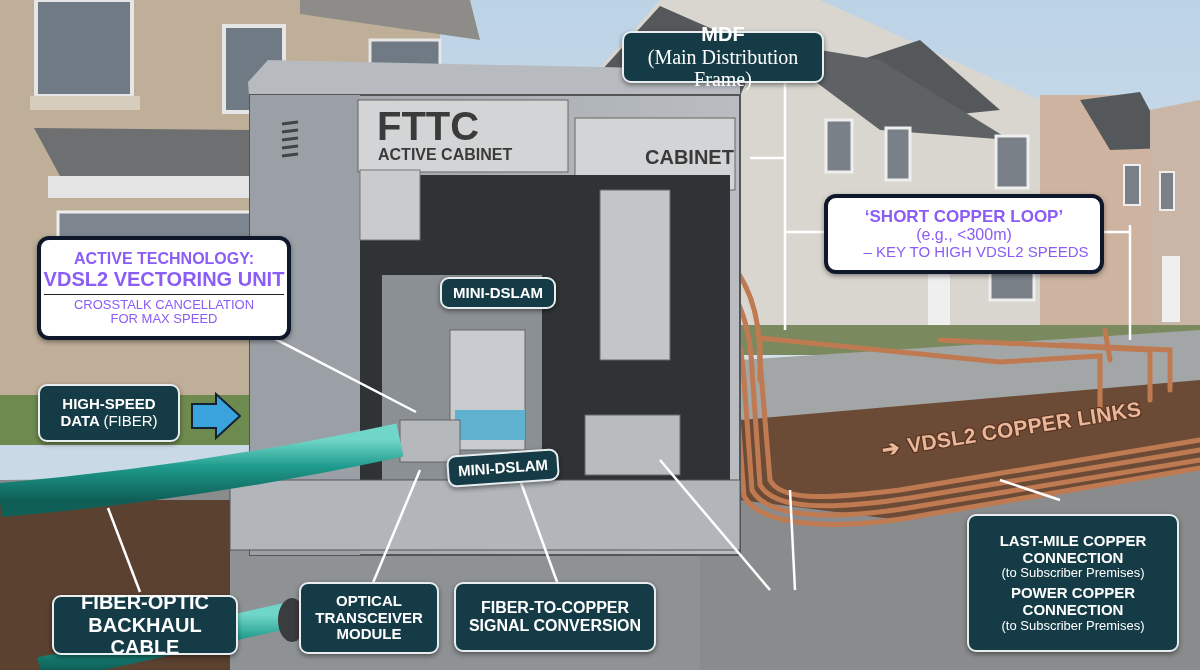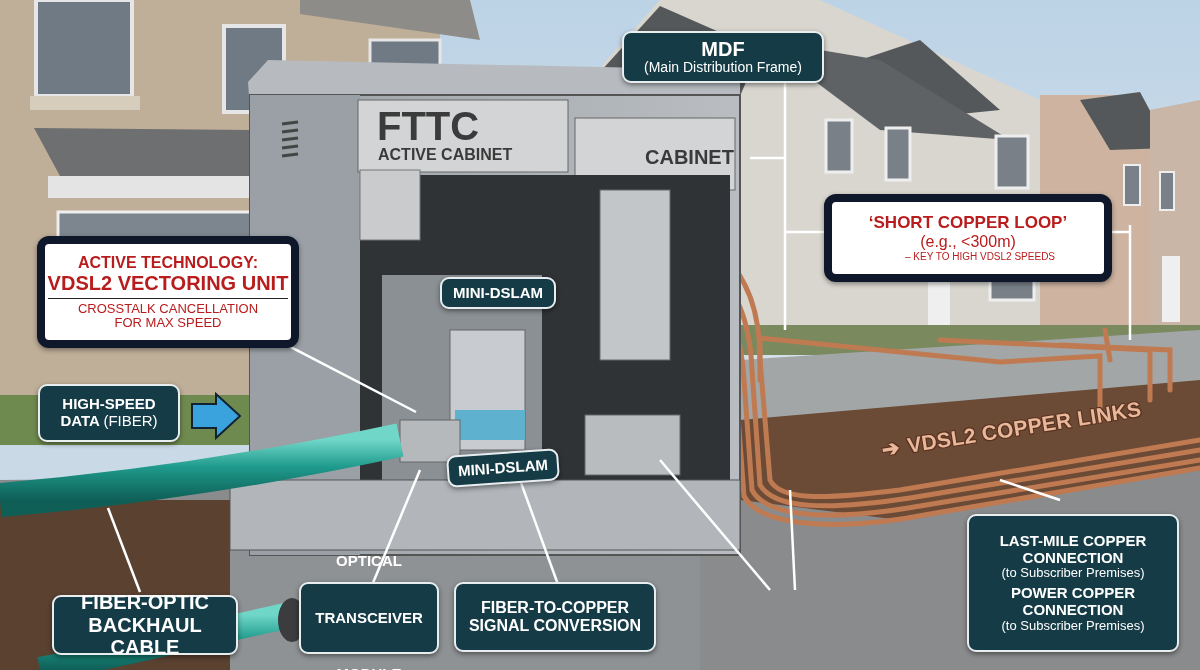--- a/index.html
+++ b/index.html
@@ -1,19 +1,19 @@
 <!DOCTYPE html>
 <html><head>
 <meta charset="utf-8">
 <style>
   html,body{margin:0;padding:0;}
   body{width:1200px;height:670px;overflow:hidden;position:relative;font-family:"Liberation Sans",sans-serif;background:#c9d9e6;}
   .scene{position:absolute;left:0;top:0;width:1200px;height:670px;}
   .lbl-dark{position:absolute;background:#153c46;border:2px solid #e8eef0;border-radius:9px;color:#fff;text-align:center;font-weight:bold;box-shadow:0 2px 5px rgba(0,0,0,.45);display:flex;flex-direction:column;justify-content:center;align-items:center;line-height:1.12;}
-  .lbl-light{position:absolute;background:#fff;border:8px solid #0f172a;border-radius:12px;color:#b91c1c;text-align:center;box-shadow:0 2px 5px rgba(0,0,0,.4);display:flex;flex-direction:column;justify-content:center;align-items:center;line-height:1.1;}
+  .lbl-light{position:absolute;background:#fff;border:4px solid #0f172a;border-radius:12px;color:#8b5cf6;text-align:center;box-shadow:0 2px 5px rgba(0,0,0,.4);display:flex;flex-direction:column;justify-content:center;align-items:center;line-height:1.1;}
   .reg{font-weight:normal;}
   .panel-text{position:absolute;color:#3a3a3a;font-weight:bold;}
   .vdsl-links{position:absolute;left:882px;top:438px;color:#e9b89a;font-weight:bold;font-size:21px;transform:rotate(-9deg);transform-origin:left center;text-shadow:1px 1px 0 #5a3220,-1px -1px 0 #5a3220,1px -1px 0 #5a3220,-1px 1px 0 #5a3220;letter-spacing:.3px;}
 </style>
 </head>
 <body>
 
 <div class="scene">
   <svg width="1200" height="670" viewBox="0 0 1200 670" style="position:absolute;left:0;top:0;">
     <defs>
@@ -132,53 +132,53 @@
 
     <polygon points="1150,600 1156,614 1172,620 1156,626 1150,640 1144,626 1128,620 1144,614" fill="#c9d1d6" opacity=".85"></polygon>
   </svg>
 
   <div class="panel-text" style="left:377px;top:104px;font-size:40px;color:#3b3b3b;">FTTC</div>
   <div class="panel-text" style="left:378px;top:146px;font-size:16px;">ACTIVE CABINET</div>
   <div class="panel-text" style="left:645px;top:146px;font-size:20px;">CABINET</div>
 
   <div class="lbl-dark" style="left:622px;top:31px;width:198px;height:48px;">
     <span style="font-size:20px;">MDF</span>
-    <span class="reg" style="font-size:14px;">(Main Distribution Frame)</span>
+    <span class="reg" style="font-size:20px;font-family:Liberation Serif, serif;">(Main Distribution Frame)</span>
   </div>
 
   <div class="lbl-light" style="left:37px;top:236px;width:246px;height:96px;">
     <span style="font-weight:bold;font-size:16px;">ACTIVE TECHNOLOGY:</span>
     <span style="font-weight:bold;font-size:20px;border-bottom:1.5px solid #222;padding-bottom:4px;margin-bottom:3px;">VDSL2 VECTORING UNIT</span>
     <span style="font-size:13px;">CROSSTALK CANCELLATION</span>
     <span style="font-size:13px;">FOR MAX SPEED</span>
   </div>
 
   <div class="lbl-light" style="left:824px;top:194px;width:272px;height:72px;">
     <span style="font-weight:bold;font-size:17px;">‘SHORT COPPER LOOP’</span>
     <span style="font-weight:normal;font-size:16px;">(e.g., &lt;300m)</span>
-    <span style="font-size:10px;margin-left:24px;">– KEY TO HIGH VDSL2 SPEEDS</span>
+    <span style="font-size:15px;margin-left:24px;">– KEY TO HIGH VDSL2 SPEEDS</span>
   </div>
 
   <div class="lbl-dark" style="left:38px;top:384px;width:138px;height:54px;font-size:15px;">
     <span>HIGH-SPEED</span>
     <span><span>DATA</span> <span class="reg">(FIBER)</span></span>
   </div>
 
   <div class="lbl-dark" style="left:440px;top:277px;width:112px;height:28px;font-size:15px;">MINI-DSLAM</div>
   <div class="lbl-dark" style="left:447px;top:452px;width:108px;height:28px;font-size:15px;transform:rotate(-4deg);">MINI-DSLAM</div>
 
   <div class="vdsl-links">
     <span style="margin-right:8px;">➔</span><span>VDSL2 COPPER LINKS</span>
   </div>
 
   <div class="lbl-dark" style="left:52px;top:595px;width:182px;height:56px;font-size:20px;">
     <span>FIBER-OPTIC</span>
     <span>BACKHAUL CABLE</span>
   </div>
-  <div class="lbl-dark" style="left:299px;top:582px;width:136px;height:68px;font-size:15px;gap:40px;">
+  <div class="lbl-dark" style="left:299px;top:582px;width:136px;height:68px;font-size:15px;">
     <span>OPTICAL</span>
     <span>TRANSCEIVER</span>
     <span>MODULE</span>
   </div>
   <div class="lbl-dark" style="left:454px;top:582px;width:198px;height:66px;font-size:16px;">
     <span>FIBER-TO-COPPER</span>
     <span>SIGNAL CONVERSION</span>
   </div>
   <div class="lbl-dark" style="left:967px;top:514px;width:208px;height:134px;font-size:15px;text-align:right;">
     <span>LAST-MILE COPPER</span>

